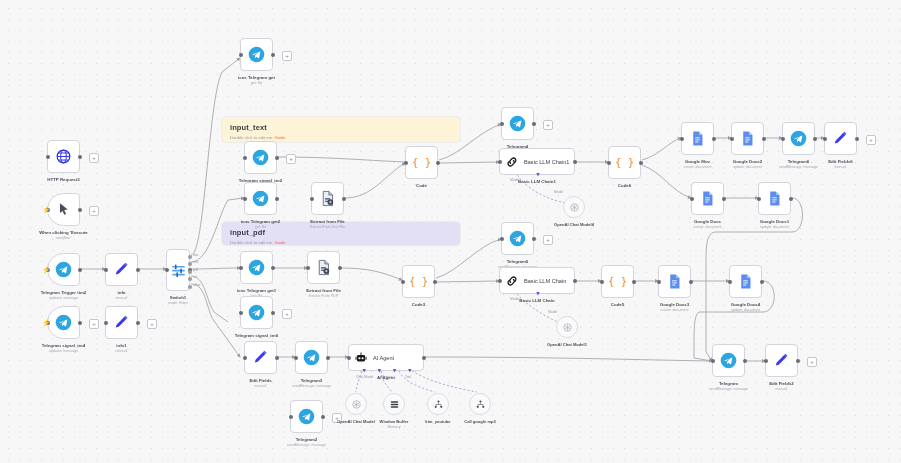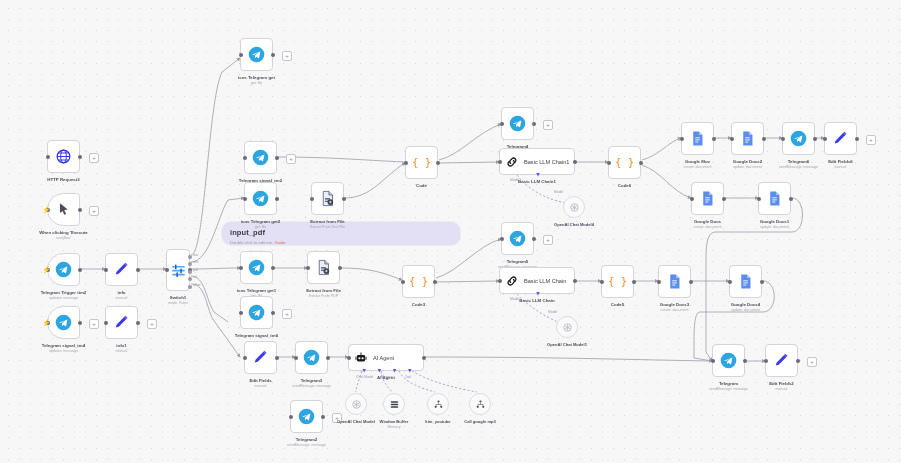--- a/index.html
+++ b/index.html
@@ -159,21 +159,25 @@
     <path d="M517,175 C530,192 550,200 566,203"></path>
     <path d="M517,294 C528,306 544,316 558,322"></path>
     <path d="M362,371 C358,382 356,388 356,392"></path>
     <path d="M381,371 C382,382 389,388 392,392"></path>
     <path d="M399,371 C404,382 420,388 435,392"></path>
     <path d="M412,371 C430,382 455,388 477,392"></path>
   </g>
 </svg>
 
 <div class="layer" id="sticky-layer">
-    <div class="sticky" style="left: 222px; top: 222px; width: 238px; height: 23px; background: rgb(227, 223, 245); border-radius: 9px;">
+    <div class="sticky" style="left: 222px; top: 117px; width: 238px; height: 25px; background: rgb(253, 243, 215);">
+      <div class="st-title">input_text</div>
+    <div class="st-sub"><span>Double click to edit me. </span><span class="lnk">Guide</span></div>
+    </div>
+    <div class="sticky" style="left: 222px; top: 222px; width: 238px; height: 23px; background: rgb(227, 223, 245);">
       <div class="st-title">input_pdf</div>
     <div class="st-sub"><span>Double click to edit me. </span><span class="lnk">Guide</span></div>
     </div>
   </div>
 
 <div class="layer" id="node-layer">
     <div class="node" style="left: 47px; top: 140px;">
       <svg class="ic" width="17" height="17" viewBox="0 0 24 24">
         <circle cx="12" cy="12" r="9" fill="none" stroke="#2a2ae8" stroke-width="1.6"></circle>
         <ellipse cx="12" cy="12" rx="4" ry="9" fill="none" stroke="#2a2ae8" stroke-width="1.3"></ellipse>

